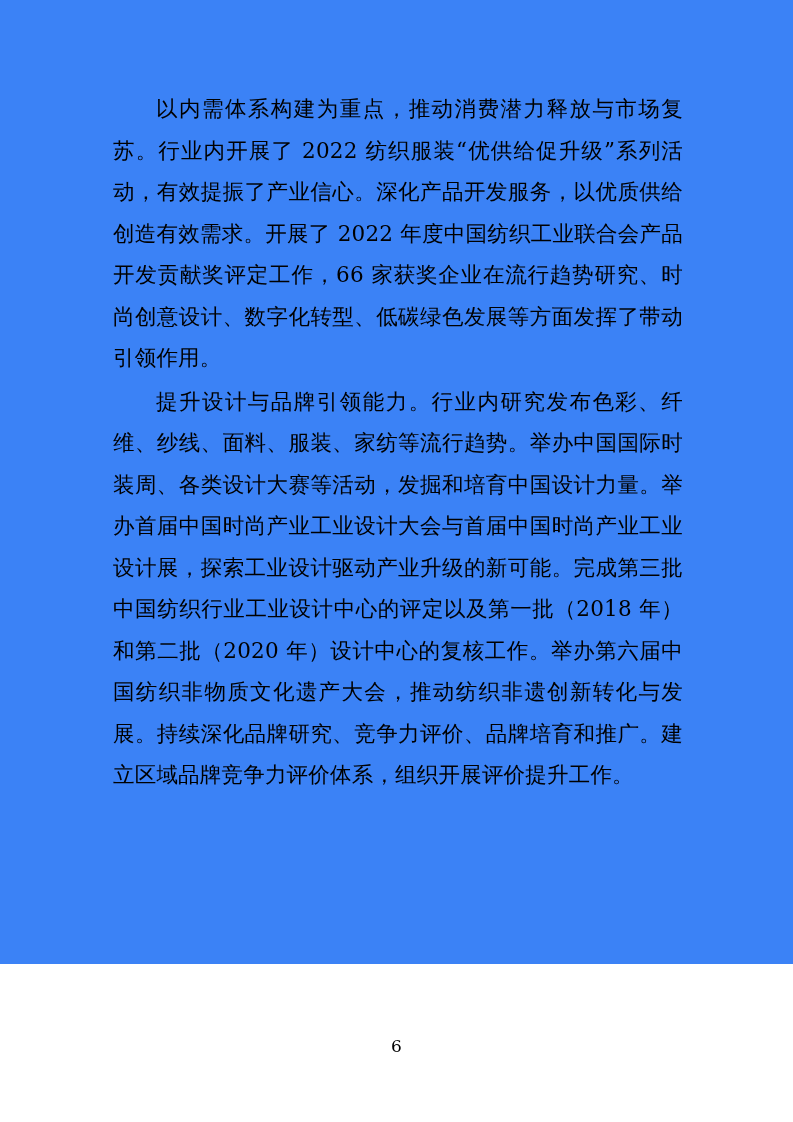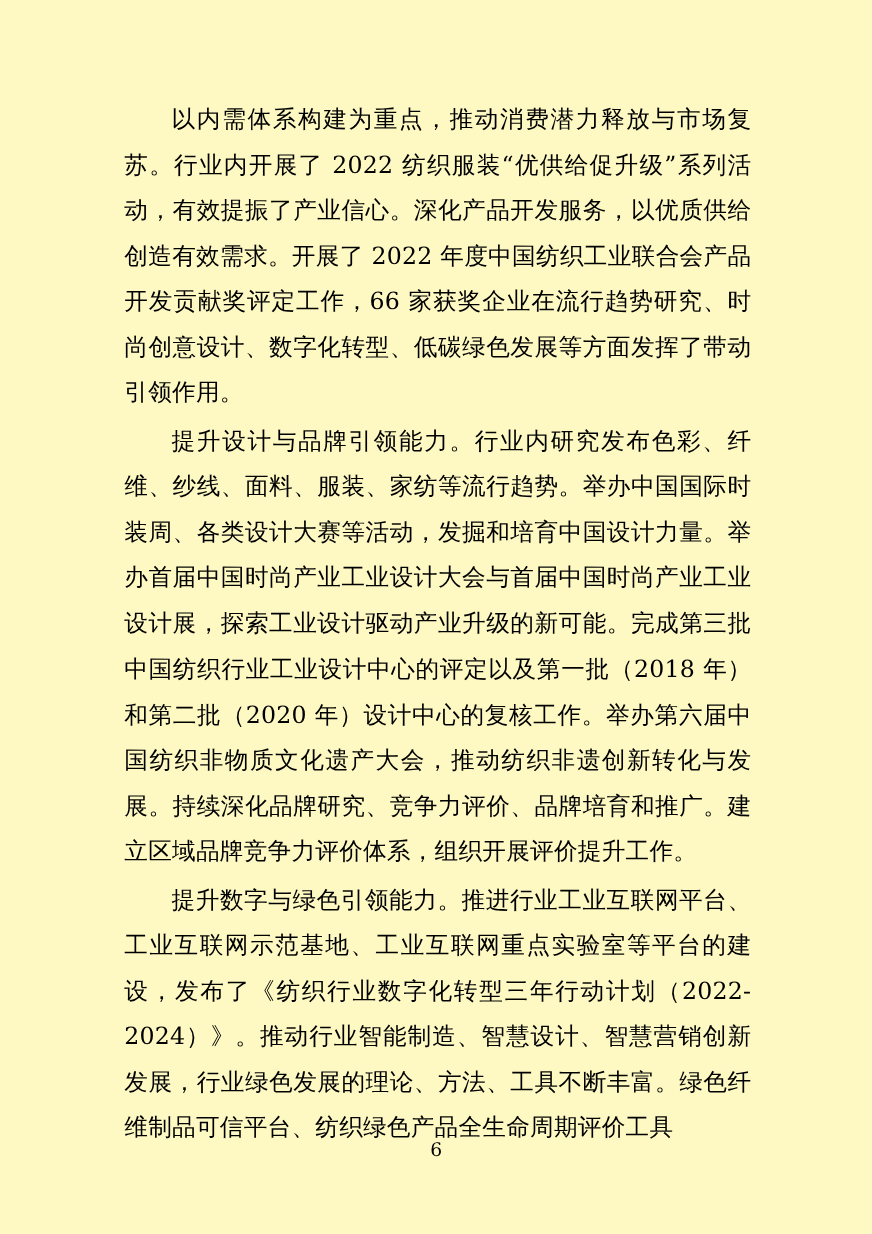--- a/index.html
+++ b/index.html
@@ -13,22 +13,22 @@
     font-family: "DejaVu Serif", "Liberation Serif", serif;
     color: #000000;
     position: relative;
     overflow: hidden;
   }
   .page {
     position: absolute;
     left: 0;
     top: 0;
     width: 793px;
-    height: 1122px;
-    background: #fef9c3;
+    height: 964px;
+    background: #3b82f6;
   }
   .content {
     position: absolute;
     left: 113px;
     top: 88px;
     width: 570px;
   }
   p.para {
     margin: 0 0 2px 0;
     font-size: 21.5px;
@@ -50,16 +50,15 @@
     color: #000000;
   }
 </style>
 </head>
 <body>
 
 <div class="page">
   <div class="content">
     <p class="para">以内需体系构建为重点，推动消费潜力释放与市场复苏。行业内开展了 2022 纺织服装“优供给促升级”系列活动，有效提振了产业信心。深化产品开发服务，以优质供给创造有效需求。开展了 2022 年度中国纺织工业联合会产品开发贡献奖评定工作，66 家获奖企业在流行趋势研究、时尚创意设计、数字化转型、低碳绿色发展等方面发挥了带动引领作用。</p>
     <p class="para">提升设计与品牌引领能力。行业内研究发布色彩、纤维、纱线、面料、服装、家纺等流行趋势。举办中国国际时装周、各类设计大赛等活动，发掘和培育中国设计力量。举办首届中国时尚产业工业设计大会与首届中国时尚产业工业设计展，探索工业设计驱动产业升级的新可能。完成第三批中国纺织行业工业设计中心的评定以及第一批（2018 年）和第二批（2020 年）设计中心的复核工作。举办第六届中国纺织非物质文化遗产大会，推动纺织非遗创新转化与发展。持续深化品牌研究、竞争力评价、品牌培育和推广。建立区域品牌竞争力评价体系，组织开展评价提升工作。</p>
-    <p class="para">提升数字与绿色引领能力。推进行业工业互联网平台、工业互联网示范基地、工业互联网重点实验室等平台的建设，发布了《纺织行业数字化转型三年行动计划（2022-2024）》。推动行业智能制造、智慧设计、智慧营销创新发展，行业绿色发展的理论、方法、工具不断丰富。绿色纤维制品可信平台、纺织绿色产品全生命周期评价工具</p>
   </div>
   <div class="page-number">6</div>
 </div>
 
 </body></html>

